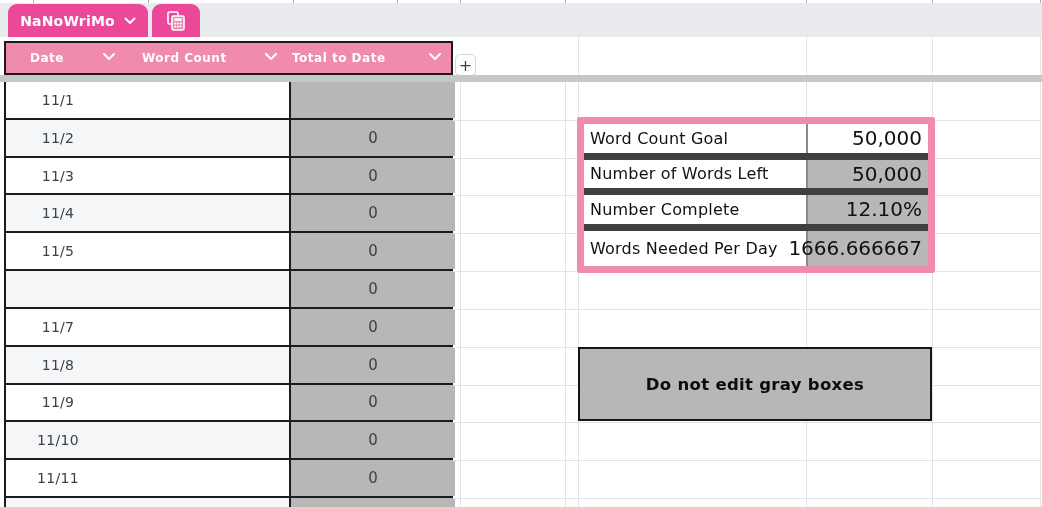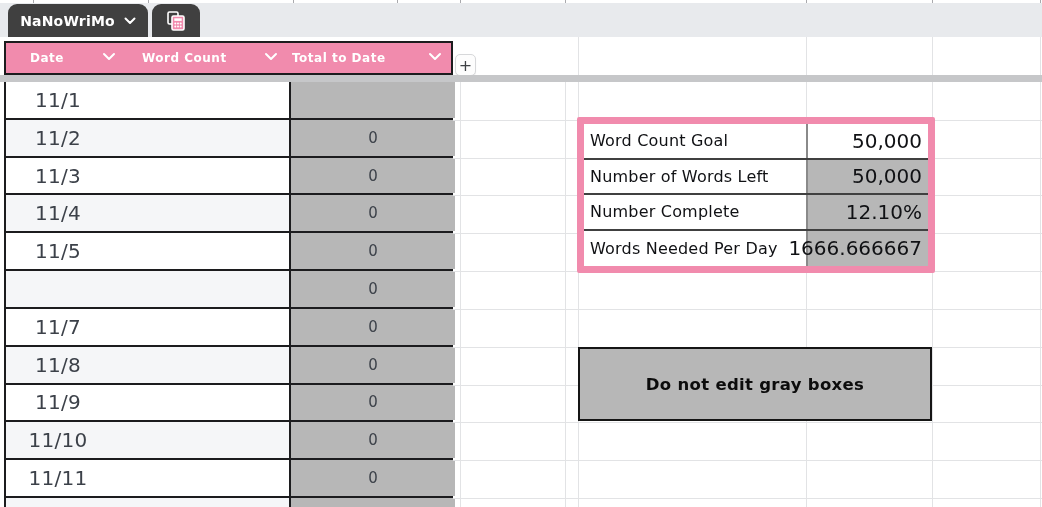--- a/index.html
+++ b/index.html
@@ -6,21 +6,21 @@
   #stage{
     position:relative;width:1042px;height:507px;overflow:hidden;
     background:#ffffff;font-family:"DejaVu Sans","Liberation Sans",sans-serif;
   }
   
   .top-sliver{position:absolute;left:0;top:0;width:1042px;height:3px;background:#fff;}
   .top-stub{position:absolute;top:0;width:1px;height:3px;background:#a9a9ad;}
   
   .tab-bar{position:absolute;left:0;top:3px;width:1042px;height:34px;background:#e8eaed;}
   .sheet-tab{
-    position:absolute;top:1px;height:33px;background:#404040;
+    position:absolute;top:1px;height:33px;background:#ec4899;
     border-radius:9px 9px 0 0;display:flex;align-items:center;justify-content:center;
     gap:9px;color:#fff;cursor:pointer;
   }
   .sheet-tab.main{left:8px;width:140px;}
   .sheet-tab.calc{left:152px;width:48px;}
   .sheet-tab .t-label{font-size:14px;font-weight:bold;letter-spacing:.2px;}
   
   .white-strip{position:absolute;left:0;top:37px;width:1042px;height:38px;background:#fff;}
   .filter-header{
     position:absolute;left:4px;top:41px;width:449px;height:34px;
@@ -44,38 +44,38 @@
   .trow{
     position:absolute;left:0;width:449px;box-sizing:border-box;
     border-left:2px solid #1c1c1e;border-right:2px solid #1c1c1e;
     border-bottom:2px solid #1c1c1e;background:#fff;
   }
   .trow.alt{background:#f5f6f8;}
   .trow.partial{border-bottom:none;}
   .date-cell{
     position:absolute;left:0;top:0;width:104px;height:100%;
     display:flex;align-items:center;justify-content:center;
-    color:#3c4149;font-size:20px;letter-spacing:.3px;cursor:cell;
+    color:#3c4149;font-size:14px;letter-spacing:.3px;cursor:cell;
   }
   .wordcount-cell{position:absolute;left:104px;top:0;width:181px;height:100%;cursor:cell;}
   .total-cell{
     position:absolute;left:283px;top:0;width:166px;height:100%;background:#b7b7b7;
     border-left:2px solid #1c1c1e;box-sizing:border-box;
     display:flex;align-items:center;justify-content:center;
     color:#3c4149;font-size:15px;cursor:cell;
   }
   
   .vline{position:absolute;width:1px;background:#e2e3e5;}
   .hline{position:absolute;left:453px;width:589px;height:1px;background:#e2e3e5;}
   
   .summary-box{
     position:absolute;left:577px;top:117px;width:358px;height:156px;
     border:7px solid #f18bad;border-radius:2px;box-sizing:border-box;background:#fff;
   }
-  .srow{position:absolute;left:0;width:344px;border-bottom:2px solid #404040;box-sizing:border-box;}
+  .srow{position:absolute;left:0;width:344px;border-bottom:7px solid #404040;box-sizing:border-box;}
   .srow.last{border-bottom:none;}
   .s-label{
     position:absolute;left:0;top:0;width:222px;height:100%;background:#fff;
     display:flex;align-items:center;padding-left:6px;box-sizing:border-box;
     color:#101114;font-size:16px;letter-spacing:.2px;cursor:cell;white-space:nowrap;
   }
   .s-value{
     position:absolute;left:222px;top:0;width:122px;height:100%;
     border-left:2px solid #8a8a8a;box-sizing:border-box;
     display:flex;align-items:center;justify-content:flex-end;padding-right:6px;

